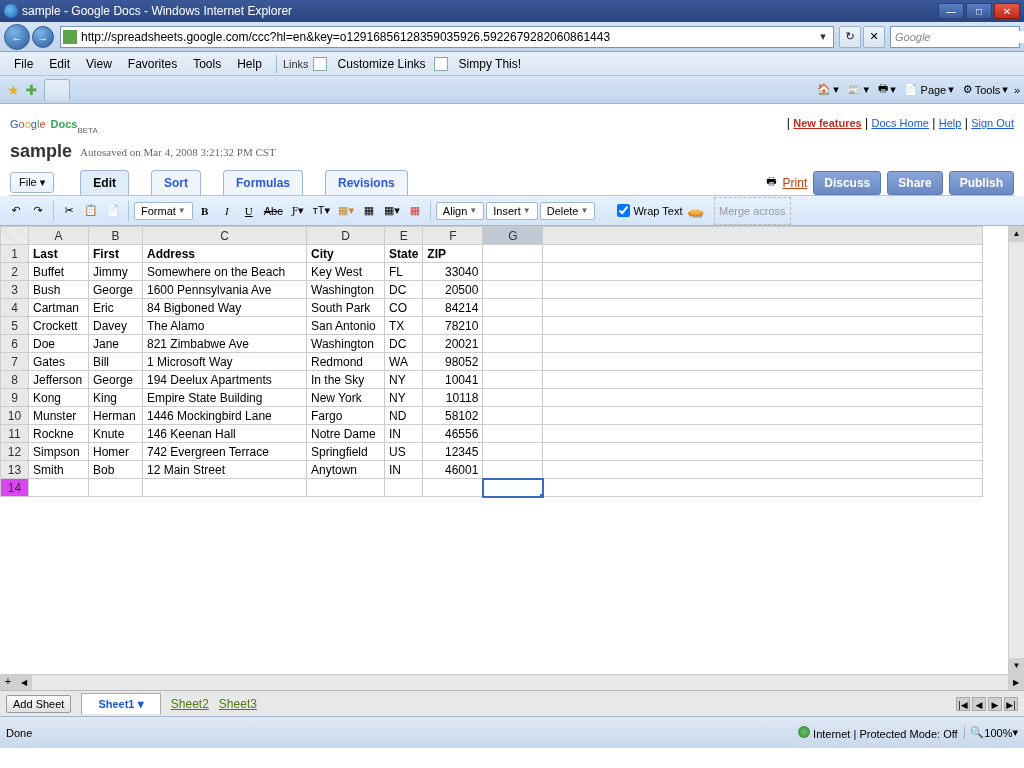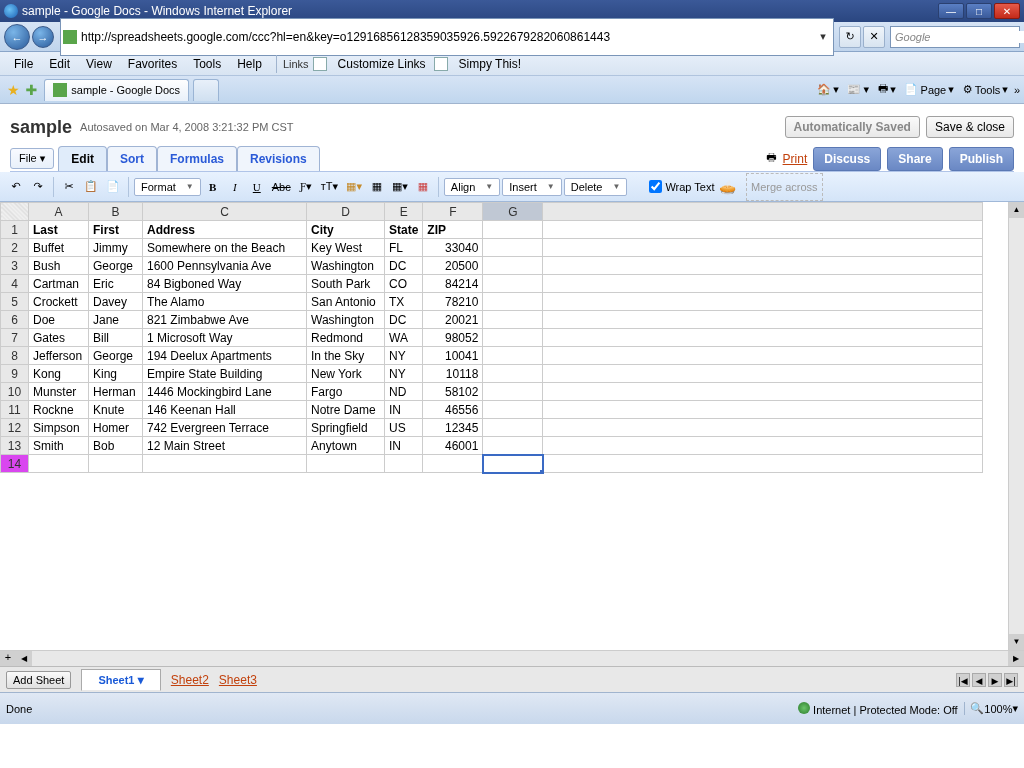--- a/index.html
+++ b/index.html
@@ -9,21 +9,21 @@
 .titlebar { background: linear-gradient(#3b5998,#2a4680); height: 22px; display: flex; align-items: center; color: #fff; padding: 0 4px; }
 .titlebar .ie-icon { width: 14px; height: 14px; background: radial-gradient(circle at 40% 40%, #6ac0f4, #1a5fb4); border-radius: 50%; margin-right: 4px; }
 .titlebar .title { flex: 1; font-size: 12px; }
 .winbtns { display:flex; gap:2px; }
 .winbtn { width: 26px; height: 16px; background: linear-gradient(#5a7fc4,#3a5a9a); border: 1px solid #2a4070; border-radius: 2px; display:flex; align-items:center; justify-content:center; color:#fff; font-size:10px; }
 .winbtn.close { background: linear-gradient(#e65a4a,#c42a1a); border-color:#8a1a10; }
 
 
 .navbar { background: linear-gradient(#d6e4f5,#c0d4ec); height: 30px; display:flex; align-items:center; padding: 0 4px; border-bottom: 1px solid #8aa5c8; }
 .navbtn { width: 26px; height: 26px; border-radius: 50%; background: radial-gradient(circle at 35% 30%, #7ab5e8,#2a5a9a); display:flex; align-items:center; justify-content:center; color:#fff; margin-right: 2px; border:1px solid #3a5a8a;}
-.urlbar { flex:1; height:38px; background:#fff; border:1px solid #7a95b8; margin: 0 4px; display:flex; align-items:center; padding:0 2px; }
+.urlbar { flex:1; height:22px; background:#fff; border:1px solid #7a95b8; margin: 0 4px; display:flex; align-items:center; padding:0 2px; }
 .urlbar .favicon { width:14px; height:14px; background:#5aa54a; margin-right:4px; }
 .urlbar input { flex:1; border:none; outline:none; font-size:12px; }
 .dropbtn { width:16px; text-align:center; color:#333; }
 .iconbtn { width:22px; height:22px; border:1px solid #9ab0cc; background:linear-gradient(#f0f5fa,#d8e4f0); margin:0 1px; display:flex; align-items:center; justify-content:center; border-radius:2px; }
 .searchbox { width:130px; height:22px; background:#fff; border:1px solid #7a95b8; margin-left:4px; display:flex; align-items:center; padding:0 4px; }
 .searchbox input { flex:1; border:none; outline:none; font-style:italic; color:#888; }
 
 
 .menurow { background: linear-gradient(#e8f0fa,#d8e4f2); height: 24px; display:flex; align-items:center; padding:0 6px; border-bottom:1px solid #b0c4de; }
 .menurow .mi { padding: 2px 8px; font-size:12px; color:#000; }
@@ -46,38 +46,38 @@
 .gdhead { display:flex; align-items:center; }
 .glogo { font-family: Georgia, serif; font-size: 20px; }
 .glogo .g1{color:#2a5bd7;} .glogo .g2{color:#d94a3a;} .glogo .g3{color:#e8b020;} .glogo .g4{color:#2a5bd7;} .glogo .g5{color:#32a852;} .glogo .g6{color:#d94a3a;}
 .glogo .docs { color:#32a852; font-weight:bold; }
 .glogo .beta { font-size:8px; color:#666; vertical-align:sub; }
 .headright { margin-left:auto; font-size:12px; }
 .headright a { color:#1a5ad7; text-decoration:underline; }
 .headright .new { color:#c42a1a; font-weight:bold; text-decoration:underline; }
 .doctitle { margin-top: 6px; display:flex; align-items:center; }
 .doctitle .name { font-size:18px; font-weight:bold; color:#333; }
-.doctitle .saved { margin-left:8px; color:#666; font-size:11px; }
+.doctitle .saved { margin-left:8px; color:#666; font-size:11px;font-family:Liberation Serif, serif; }
 .doctitle .rightbtns { margin-left:auto; display:flex; gap:6px; align-items:center; }
 .pillbtn { border:1px solid #a0a0a0; background:linear-gradient(#fafafa,#e8e8e8); padding:3px 8px; border-radius:3px; font-size:12px; }
 
 
-.doctabs { margin-top:8px; display:flex; align-items:center; gap:0; border-bottom:1px solid #b0c4e8; padding-bottom:0; }
+.doctabs { margin-top:8px; display:flex; align-items:center; gap:22px; border-bottom:1px solid #b0c4e8; padding-bottom:0; }
 .filebtn { border:1px solid #a0b4d4; background:linear-gradient(#f8faff,#e8f0fa); padding:3px 8px; border-radius:3px; margin-right:4px; }
 .doctab { border:1px solid #a0b4d4; border-bottom:none; padding:5px 12px; background:#f0f5fc; border-radius:4px 4px 0 0; color:#2a5ad7; font-weight:bold; font-size:12px; }
 .doctab.active { background:#e0ecfa; color:#000; }
 .doctabs .right { margin-left:auto; display:flex; align-items:center; gap:6px; }
 .printlink { color:#c2410c; text-decoration:underline; font-size:12px; }
 .bluebtn { background:linear-gradient(#8aa5d8,#6a88c4); border:1px solid #5a78b4; color:#fff; padding:4px 10px; border-radius:3px; font-weight:bold; font-size:12px; }
 
 
 .toolbar { background:linear-gradient(#e8f2fe,#d4e4f8); border-bottom:1px solid #a0b8d8; height:30px; display:flex; align-items:center; padding:0 6px; gap:2px; }
 .tbtn { min-width:20px; height:22px; display:flex; align-items:center; justify-content:center; padding:0 3px; }
 .tsep { width:1px; height:20px; background:#b0c4de; margin:0 3px; }
-.tsel { border:1px solid #a0b4d4; background:#fff; padding:2px 6px; display:flex; align-items:center; gap:10px; border-radius:2px; }
+.tsel { border:1px solid #a0b4d4; background:#fff; padding:2px 6px; display:flex; align-items:center; gap:2px; border-radius:2px; }
 .tsel .arr { font-size:8px; color:#666; }
 .wrap { display:flex; align-items:center; margin-left:20px; }
 .wrap input { margin-right:3px; }
 .merge { color:#999; border:1px dashed #bbb; padding:7px 4px; margin-left:4px; font-size:11px; }
 
 
 .sheet { position:relative; height: 448px; overflow:hidden; background:#fff; }
 .sheet table { border-collapse:collapse; table-layout:fixed; }
 .sheet th, .sheet td { border:1px solid #ccc; height:18px; padding:0 4px; text-align:left; white-space:nowrap; overflow:hidden; font-size:12px; }
 .sheet th { background:#e8e8e8; text-align:center; font-weight:normal; color:#333; }
@@ -93,21 +93,21 @@
 .vscroll .up,.vscroll .dn { height:16px; background:#d0d0d0; text-align:center; font-size:8px; line-height:16px; }
 .vscroll .dn { position:absolute; bottom:0; width:100%; }
 .hscroll { height:16px; background:#e8e8e8; border-top:1px solid #ccc; display:flex; }
 .hscroll .plus { width:16px; text-align:center; background:#d0d0d0; }
 .hscroll .bar { flex:1; position:relative; }
 .hscroll .lf,.hscroll .rt { width:16px; background:#d0d0d0; text-align:center; font-size:8px; line-height:16px; }
 
 
 .sheettabs { height:26px; background:#e8e8e8; border-top:1px solid #bbb; display:flex; align-items:center; padding:0 6px; gap:10px; }
 .addsheet { border:1px solid #999; background:linear-gradient(#fafafa,#e0e0e0); padding:2px 6px; border-radius:2px; }
-.sh { color:#c2410c; text-decoration:underline; font-size:12px; }
+.sh { color:#4d7c0f; text-decoration:underline; font-size:12px; }
 .sh.active { font-weight:bold; border:1px solid #aaa; border-bottom-color:#e8e8e8; background:#fff; padding:3px 16px; text-decoration:none; color:#1a5ad7; }
 .sheettabs .navarr { margin-left:auto; display:flex; gap:2px; }
 .sheettabs .navarr span { width:14px; height:14px; background:#d0d0d0; text-align:center; font-size:9px; line-height:14px; border:1px solid #aaa; }
 
 
 .iestatus { height:32px; background:linear-gradient(#e0e8f4,#c8d8ec); border-top:1px solid #a0b4ce; display:flex; align-items:center; padding:0 6px; font-size:11px; }
 .iestatus .right { margin-left:auto; display:flex; align-items:center; gap:6px; }
 .globe { width:12px; height:12px; border-radius:50%; background:radial-gradient(#6ac46a,#2a7a2a); display:inline-block; margin-right:3px; }
 .zoom { border-left:1px solid #a0b4ce; padding-left:6px; display:flex; align-items:center; }
 </style>
@@ -151,43 +151,47 @@
   <span class="linklabel">Links</span>
   <span class="pageicon"></span>
   <span class="mi">Customize Links</span>
   <span class="pageicon"></span>
   <span class="mi">Simpy This!</span>
 </div>
 
 <div class="tabrow">
   <span class="star">★</span>
   <span class="star" style="color:#5aa54a;">✚</span>
-  <div class="tab">
-    <span class="tabicon"></span>
-    <span>sample - Google Docs</span>
-  </div>
   <div class="tabempty"></div>
   <div class="righttools">
     <div class="tb">🏠<span>▾</span></div>
     <div class="tb">📰<span>▾</span></div>
     <div class="tb">🖶<span>▾</span></div>
     <div class="tb">📄<span>Page</span><span>▾</span></div>
     <div class="tb">⚙<span>Tools</span><span>▾</span></div>
     <span>»</span>
   </div>
 </div>
 
 <div class="gdocs">
+  <div class="gdhead">
+    <span class="glogo">
+      <span class="g1">G</span><span class="g2">o</span><span class="g3">o</span><span class="g4">g</span><span class="g5">l</span><span class="g6">e</span>
+      <span class="docs">Docs</span><span class="beta">BETA</span>
+    </span>
+    <span class="headright">
+      | <a class="new">New features</a>
+      | <a>Docs Home</a>
+      | <a>Help</a>
+      | <a>Sign Out</a>
+    </span>
+  </div>
   <div class="doctitle">
     <span class="name">sample</span>
     <span class="saved">Autosaved on Mar 4, 2008 3:21:32 PM CST</span>
-    <div class="rightbtns">
-      <span class="pillbtn" style="color:#888;font-weight:bold;">Automatically Saved</span>
-      <span class="pillbtn">Save &amp; close</span>
-    </div>
   </div>
   <div class="doctabs">
     <span class="filebtn"><span>File</span> ▾</span>
     <span class="doctab active">Edit</span>
     <span class="doctab">Sort</span>
     <span class="doctab">Formulas</span>
     <span class="doctab">Revisions</span>
     <div class="right">
       <span>🖶</span>
       <a class="printlink">Print</a>

